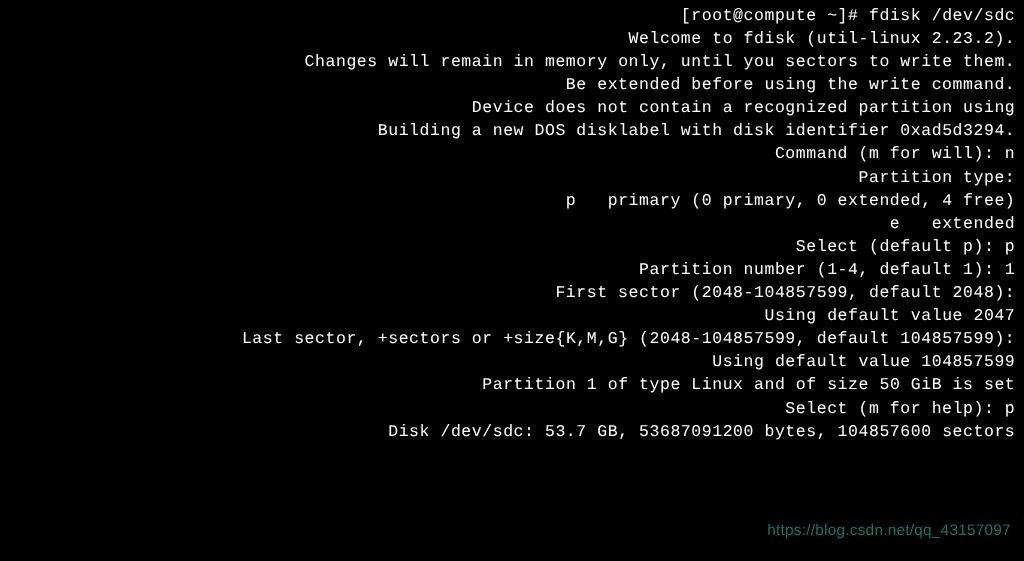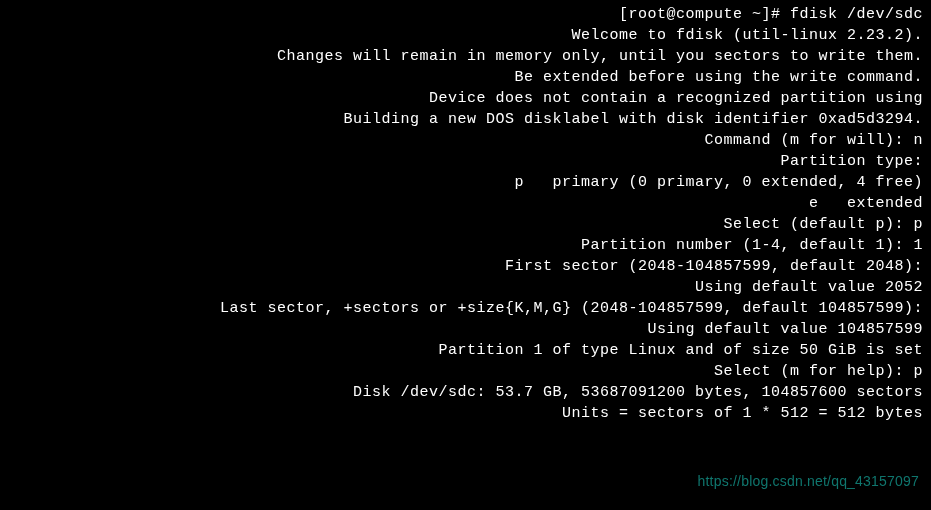--- a/index.html
+++ b/index.html
@@ -47,24 +47,23 @@
   <div class="terminal-line">Device does not contain a recognized partition using</div>
   <div class="terminal-line">Building a new DOS disklabel with disk identifier 0xad5d3294.</div>
   <div class="terminal-line"></div>
   <div class="terminal-line">Command (m for will): n</div>
   <div class="terminal-line">Partition type:</div>
   <div class="terminal-line">   p   primary (0 primary, 0 extended, 4 free)</div>
   <div class="terminal-line">   e   extended</div>
   <div class="terminal-line">Select (default p): p</div>
   <div class="terminal-line">Partition number (1-4, default 1): 1</div>
   <div class="terminal-line">First sector (2048-104857599, default 2048):</div>
-  <div class="terminal-line">Using default value 2052</div>
+  <div class="terminal-line">Using default value 2047</div>
   <div class="terminal-line">Last sector, +sectors or +size{K,M,G} (2048-104857599, default 104857599):</div>
   <div class="terminal-line">Using default value 104857599</div>
   <div class="terminal-line">Partition 1 of type Linux and of size 50 GiB is set</div>
   <div class="terminal-line"></div>
   <div class="terminal-line">Select (m for help): p</div>
   <div class="terminal-line"></div>
   <div class="terminal-line">Disk /dev/sdc: 53.7 GB, 53687091200 bytes, 104857600 sectors</div>
-  <div class="terminal-line">Units = sectors of 1 * 512 = 512 bytes</div>
 </div>
 
 <div class="watermark">https://blog.csdn.net/qq_43157097</div>
 
 </body></html>

